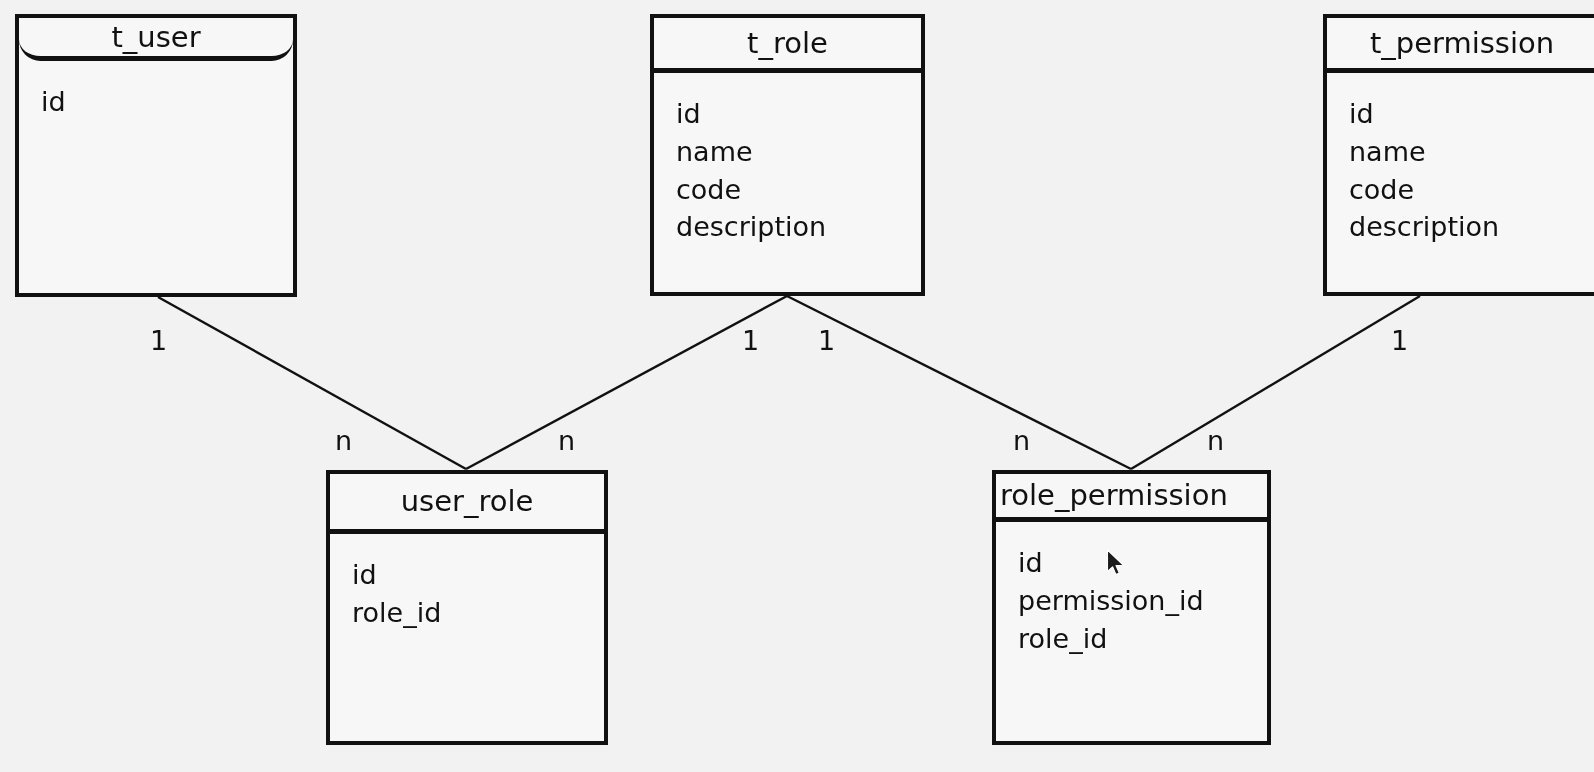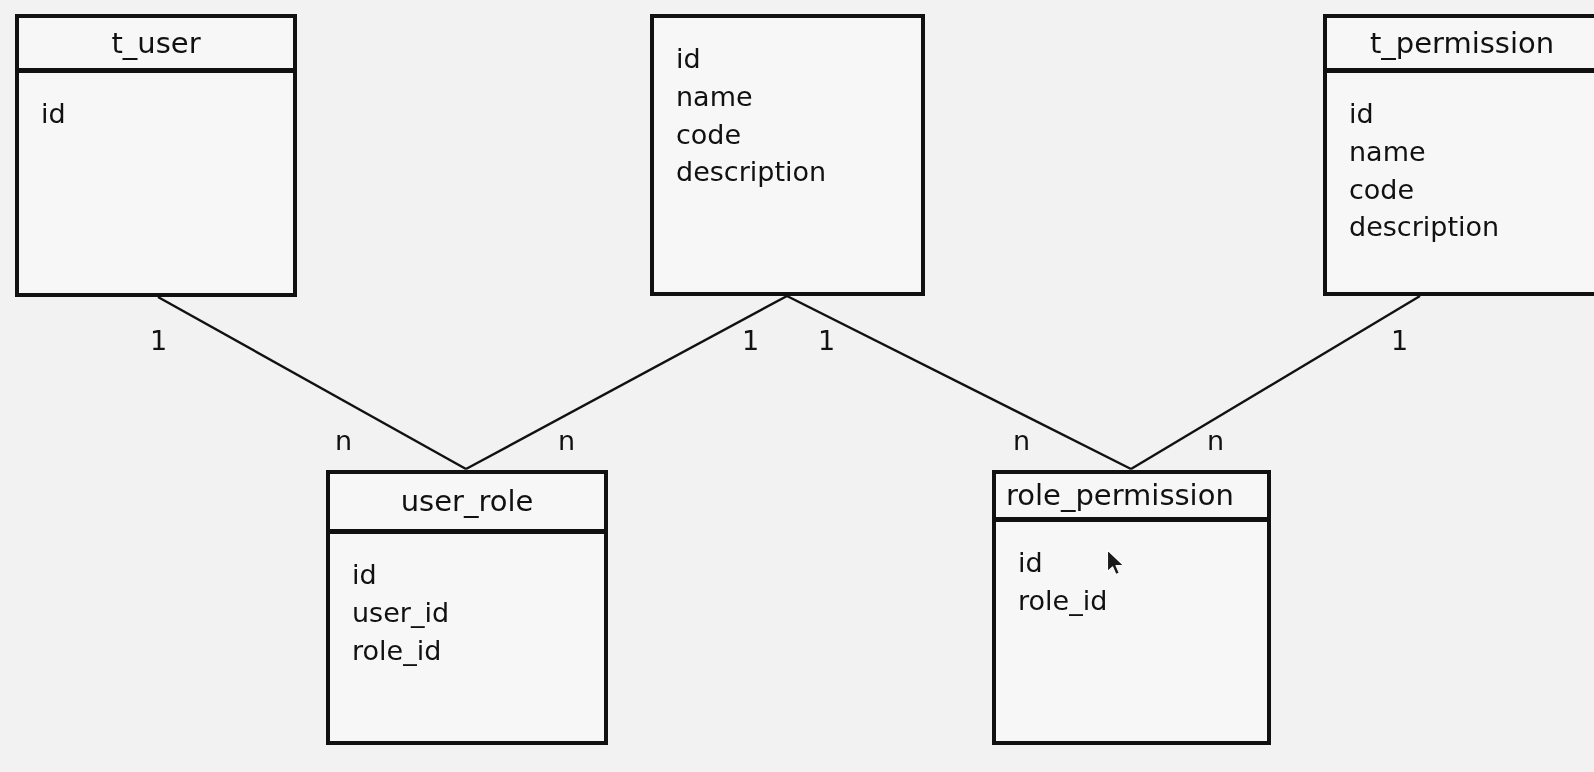--- a/index.html
+++ b/index.html
@@ -42,21 +42,21 @@
   }
   .entity-title {
     font-size: 29px;
     color: #111111;
     letter-spacing: 0px;
     line-height: 1;
     white-space: nowrap;
   }
   .entity-header.align-left {
     justify-content: flex-start;
-    padding-left: 10px;
+    padding-left: 4px;
   }
   .entity-body {
     flex: 1 1 auto;
     padding: 22px 0 0 22px;
     box-sizing: border-box;
     border-radius: 26px;
   }
   .field {
     font-size: 27px;
     color: #111111;
@@ -82,28 +82,31 @@
 
   <svg id="wires" viewBox="0 0 1594 772" xmlns="http://www.w3.org/2000/svg">
       <line x1="158" y1="297" x2="466" y2="469" stroke="#111111" stroke-width="2.4"></line>
       <line x1="787" y1="296" x2="466" y2="469" stroke="#111111" stroke-width="2.4"></line>
       <line x1="787" y1="296" x2="1131" y2="469" stroke="#111111" stroke-width="2.4"></line>
       <line x1="1420" y1="296" x2="1131" y2="469" stroke="#111111" stroke-width="2.4"></line>
     </svg>
 
   <div id="entity-layer">
       <div class="entity" style="left: 15px; top: 14px; width: 282px; height: 283px;">
-        <div class="entity-header" style="height: 55px;">
+        <div class="entity-header" style="height: 43px; border-radius: 25px;">
           <div class="entity-title">t_user</div>
         </div>
         <div class="entity-body">
           <div class="field">id</div>
         </div>
       </div>
       <div class="entity" style="left: 650px; top: 14px; width: 275px; height: 282px;">
+        <div class="entity-header" style="height: 55px;">
+          <div class="entity-title">t_role</div>
+        </div>
         <div class="entity-body">
           <div class="field">id</div>
           <div class="field">name</div>
           <div class="field">code</div>
           <div class="field">description</div>
         </div>
       </div>
       <div class="entity" style="left: 1323px; top: 14px; width: 278px; height: 282px;">
         <div class="entity-header" style="height: 55px;">
           <div class="entity-title">t_permission</div>
@@ -114,30 +117,30 @@
           <div class="field">code</div>
           <div class="field">description</div>
         </div>
       </div>
       <div class="entity" style="left: 326px; top: 470px; width: 282px; height: 275px;">
         <div class="entity-header" style="height: 60px;">
           <div class="entity-title">user_role</div>
         </div>
         <div class="entity-body">
           <div class="field">id</div>
-          <div class="field">user_id</div>
           <div class="field">role_id</div>
         </div>
       </div>
       <div class="entity" style="left: 992px; top: 470px; width: 279px; height: 275px;">
         <div class="entity-header align-left" style="height: 48px;">
           <div class="entity-title">role_permission</div>
         </div>
         <div class="entity-body">
           <div class="field">id</div>
+          <div class="field">permission_id</div>
           <div class="field">role_id</div>
         </div>
       </div>
     </div>
   <div id="label-layer">
       <div class="card-label" style="left: 150px; top: 327px;">1</div>
       <div class="card-label" style="left: 335px; top: 427px;">n</div>
       <div class="card-label" style="left: 742px; top: 327px;">1</div>
       <div class="card-label" style="left: 558px; top: 427px;">n</div>
       <div class="card-label" style="left: 818px; top: 327px;">1</div>

